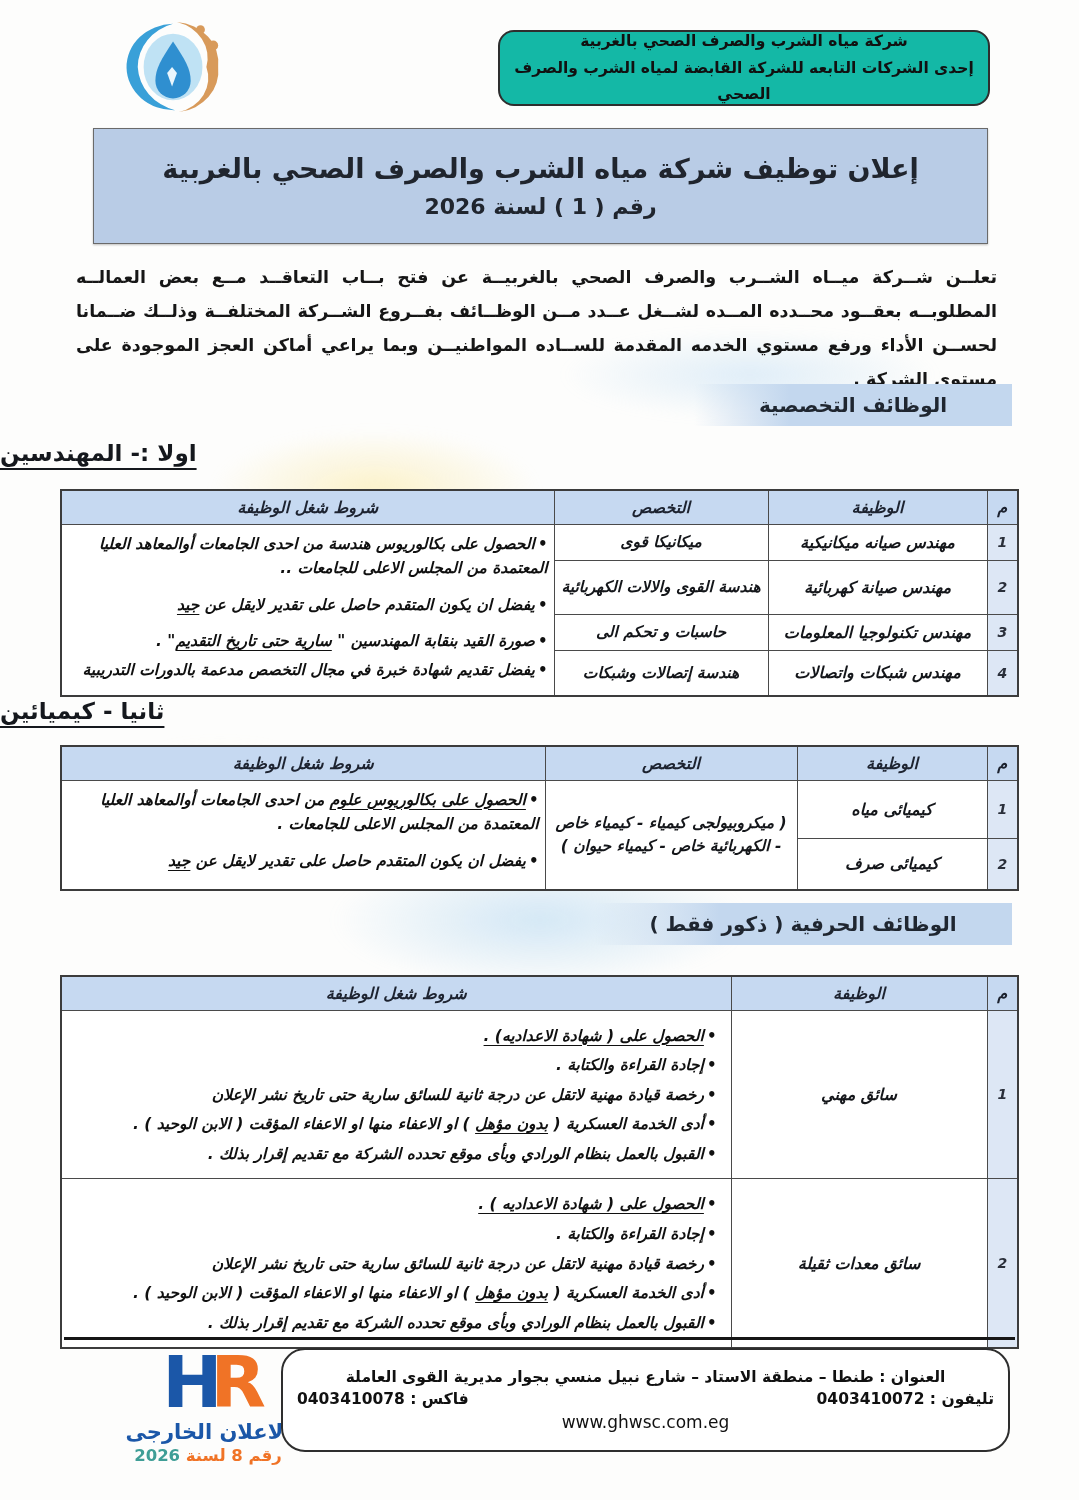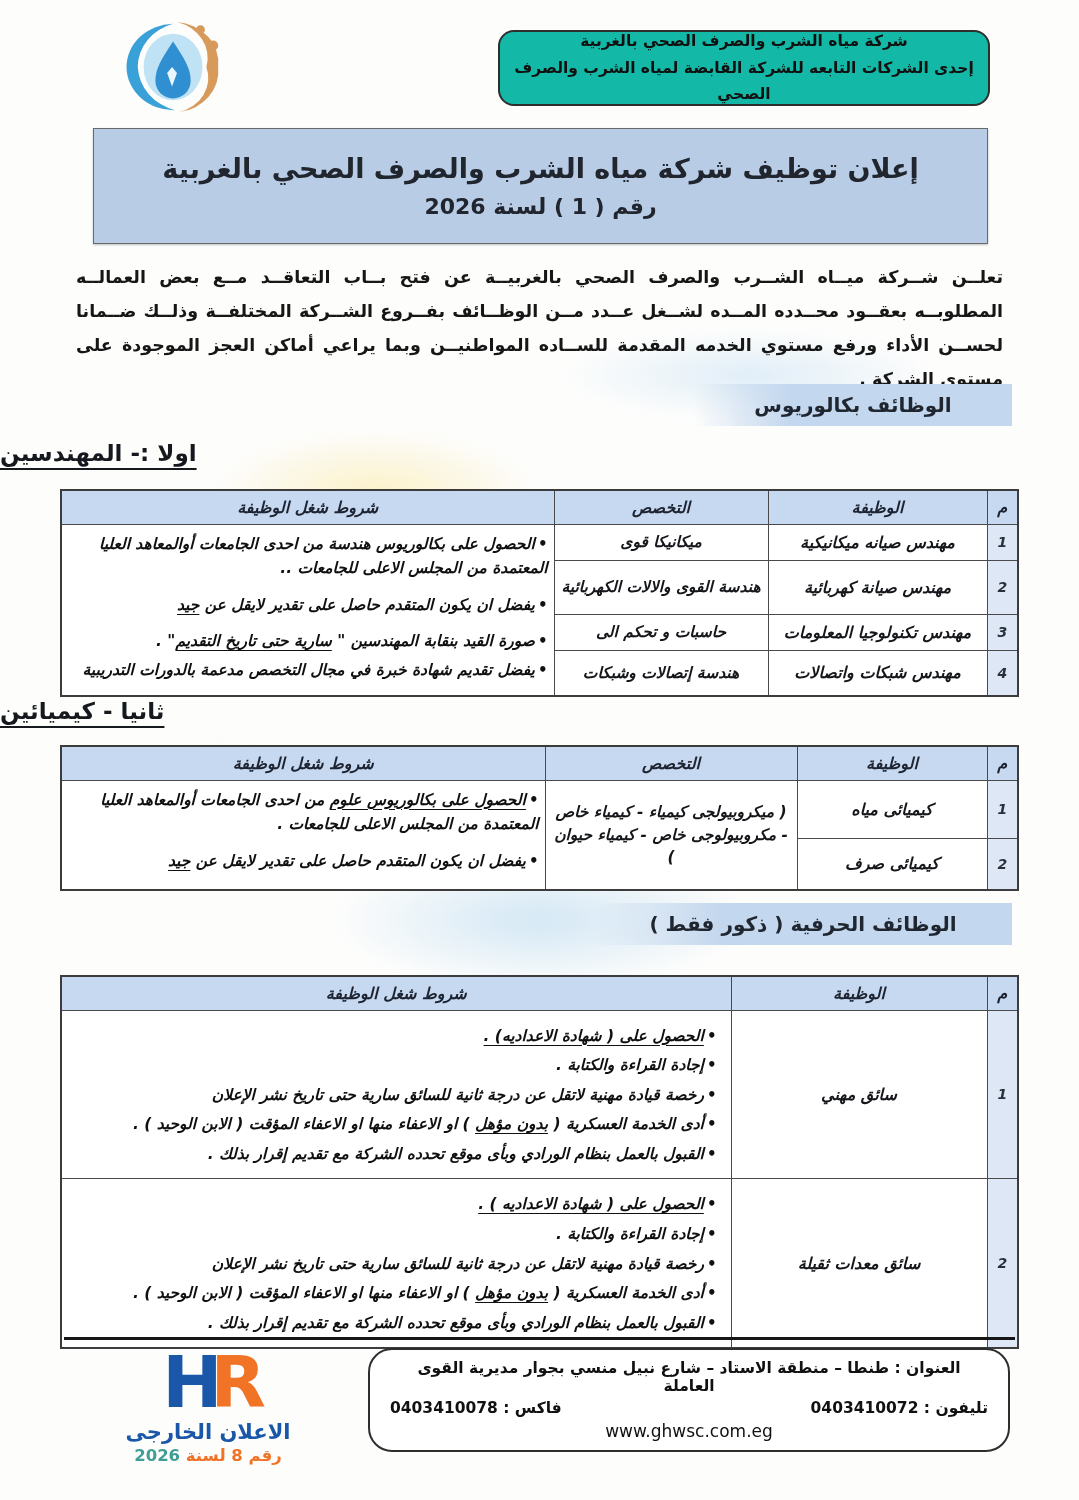--- a/index.html
+++ b/index.html
@@ -29,21 +29,21 @@
   
   .title-box {
     position:absolute; top:128px; right:91px; left:93px; height:116px;
     background:#b9cce6; border:1px solid #6a6a6a; box-shadow:0 1px 2px rgba(0,0,0,.25);
     display:flex; flex-direction:column; justify-content:center; align-items:center; gap:10px;
   }
   .title-line1 { font-size:27px; font-weight:900; color:#20252e; letter-spacing:-.5px; }
   .title-line2 { font-size:22px; font-weight:900; color:#20252e; }
 
   .intro {
-    position:absolute; top:260px; right:76px; left:76px;
+    position:absolute; top:260px; right:82px; left:76px;
     font-size:17.5px; font-weight:700; line-height:1.95; text-align:justify; color:#161616;
   }
 
   .band { position:absolute; height:42px; display:flex; align-items:center; justify-content:center;
     background:linear-gradient(to left, #c3d7ee 70%, rgba(195,215,238,0));
     font-size:20px; font-weight:900; color:#1f2630; }
   .band1 { top:384px; right:67px; width:318px; }
   .band2 { top:903px; right:67px; width:418px; }
 
   .sub-heading {
@@ -80,24 +80,24 @@
   .divider { position:absolute; top:1337px; right:64px; width:951px; height:3px; background:#161616; }
 
   .hr-logo { position:absolute; left:92px; top:1348px; width:232px; text-align:center; }
   .hr-letters { font-size:72px; font-weight:900; line-height:.95; letter-spacing:-12px; font-family:"DejaVu Sans", sans-serif; }
   .hr-h { color:#1b57a8; } .hr-r { color:#f07326; }
   .hr-line1 { font-size:21px; font-weight:900; color:#1b57a8; margin-top:4px; }
   .hr-line2 { font-size:16.5px; font-weight:900; margin-top:2px; }
   .hr-line2 .orange { color:#f07326; } .hr-line2 .teal { color:#3f9e96; }
 
   .contact-box {
-    position:absolute; top:1348px; right:69px; width:642px; height:104px;
+    position:absolute; top:1348px; right:69px; width:729px; height:104px;
     border:2px solid #2e2e2e; border-radius:24px; background:#fff;
     display:flex; flex-direction:column; justify-content:center; gap:4px;
-    padding:8px 20px; font-weight:700; color:#111;
+    padding:8px 14px; font-weight:700; color:#111;
   }
   .contact-address { text-align:center; font-size:15.5px; }
   .contact-row { display:flex; justify-content:space-between; font-size:15.5px; }
   .contact-web { text-align:center; font-size:17px; font-weight:400; direction:ltr; }
 </style>
 </head>
 <body>
 
 <div class="page">
 
@@ -124,21 +124,21 @@
   </div>
 
   <div class="title-box">
     <div class="title-line1">إعلان توظيف شركة مياه الشرب والصرف الصحي بالغربية</div>
     <div class="title-line2">رقم ( 1 ) لسنة 2026</div>
   </div>
 
   <div class="intro">تعلــن شــركة ميــاه الشــرب والصرف الصحي بالغربيــة عن فتح بــاب التعاقــد مــع بعض العمالــه المطلوبــه بعقــود محــدده المــده لشــغل عــدد مــن الوظــائف بفــروع الشــركة المختلفــة وذلــك ضــمانا لحســن الأداء ورفع مستوي الخدمه المقدمة للســاده المواطنيــن وبما يراعي أماكن العجز الموجودة على مستوى الشركة .</div>
 
   <div class="band band1">
-    <span>الوظائف بكالوريوس</span>
+    <span>الوظائف التخصصية</span>
   </div>
 
   <div class="sub-heading h-eng">
     <span>اولا :- المهندسين</span>
   </div>
 
   <table class="doc t-eng">
     <colgroup>
         <col class="c-no">
         <col class="c-job">
@@ -195,21 +195,21 @@
     <tbody>
         <tr>
       <th>م</th>
       <th>الوظيفة</th>
       <th>التخصص</th>
       <th>شروط شغل الوظيفة</th>
     </tr>
     <tr style="height:58px">
       <td class="no-cell">1</td>
       <td class="job-cell">كيميائى مياه</td>
-      <td class="spec-cell" rowspan="2">( ميكروبيولجى كيمياء - كيمياء خاص - مكروبيولوجى خاص - كيمياء حيوان )</td>
+      <td class="spec-cell" rowspan="2">( ميكروبيولجى كيمياء - كيمياء خاص - الكهربائية خاص - كيمياء حيوان )</td>
       <td class="cond-cell" rowspan="2">
         <div class="cond-line"><span class="u">الحصول على بكالوريوس علوم</span><span> من احدى الجامعات أوالمعاهد العليا المعتمدة من المجلس الاعلى للجامعات .</span></div>
         <div class="cond-line spread"><span>يفضل ان يكون المتقدم حاصل على تقدير لايقل عن </span><span class="u-bold">جيد</span></div>
       </td>
     </tr>
     <tr style="height:52px">
       <td class="no-cell">2</td>
       <td class="job-cell">كيميائى صرف</td>
     </tr>
   </tbody>

